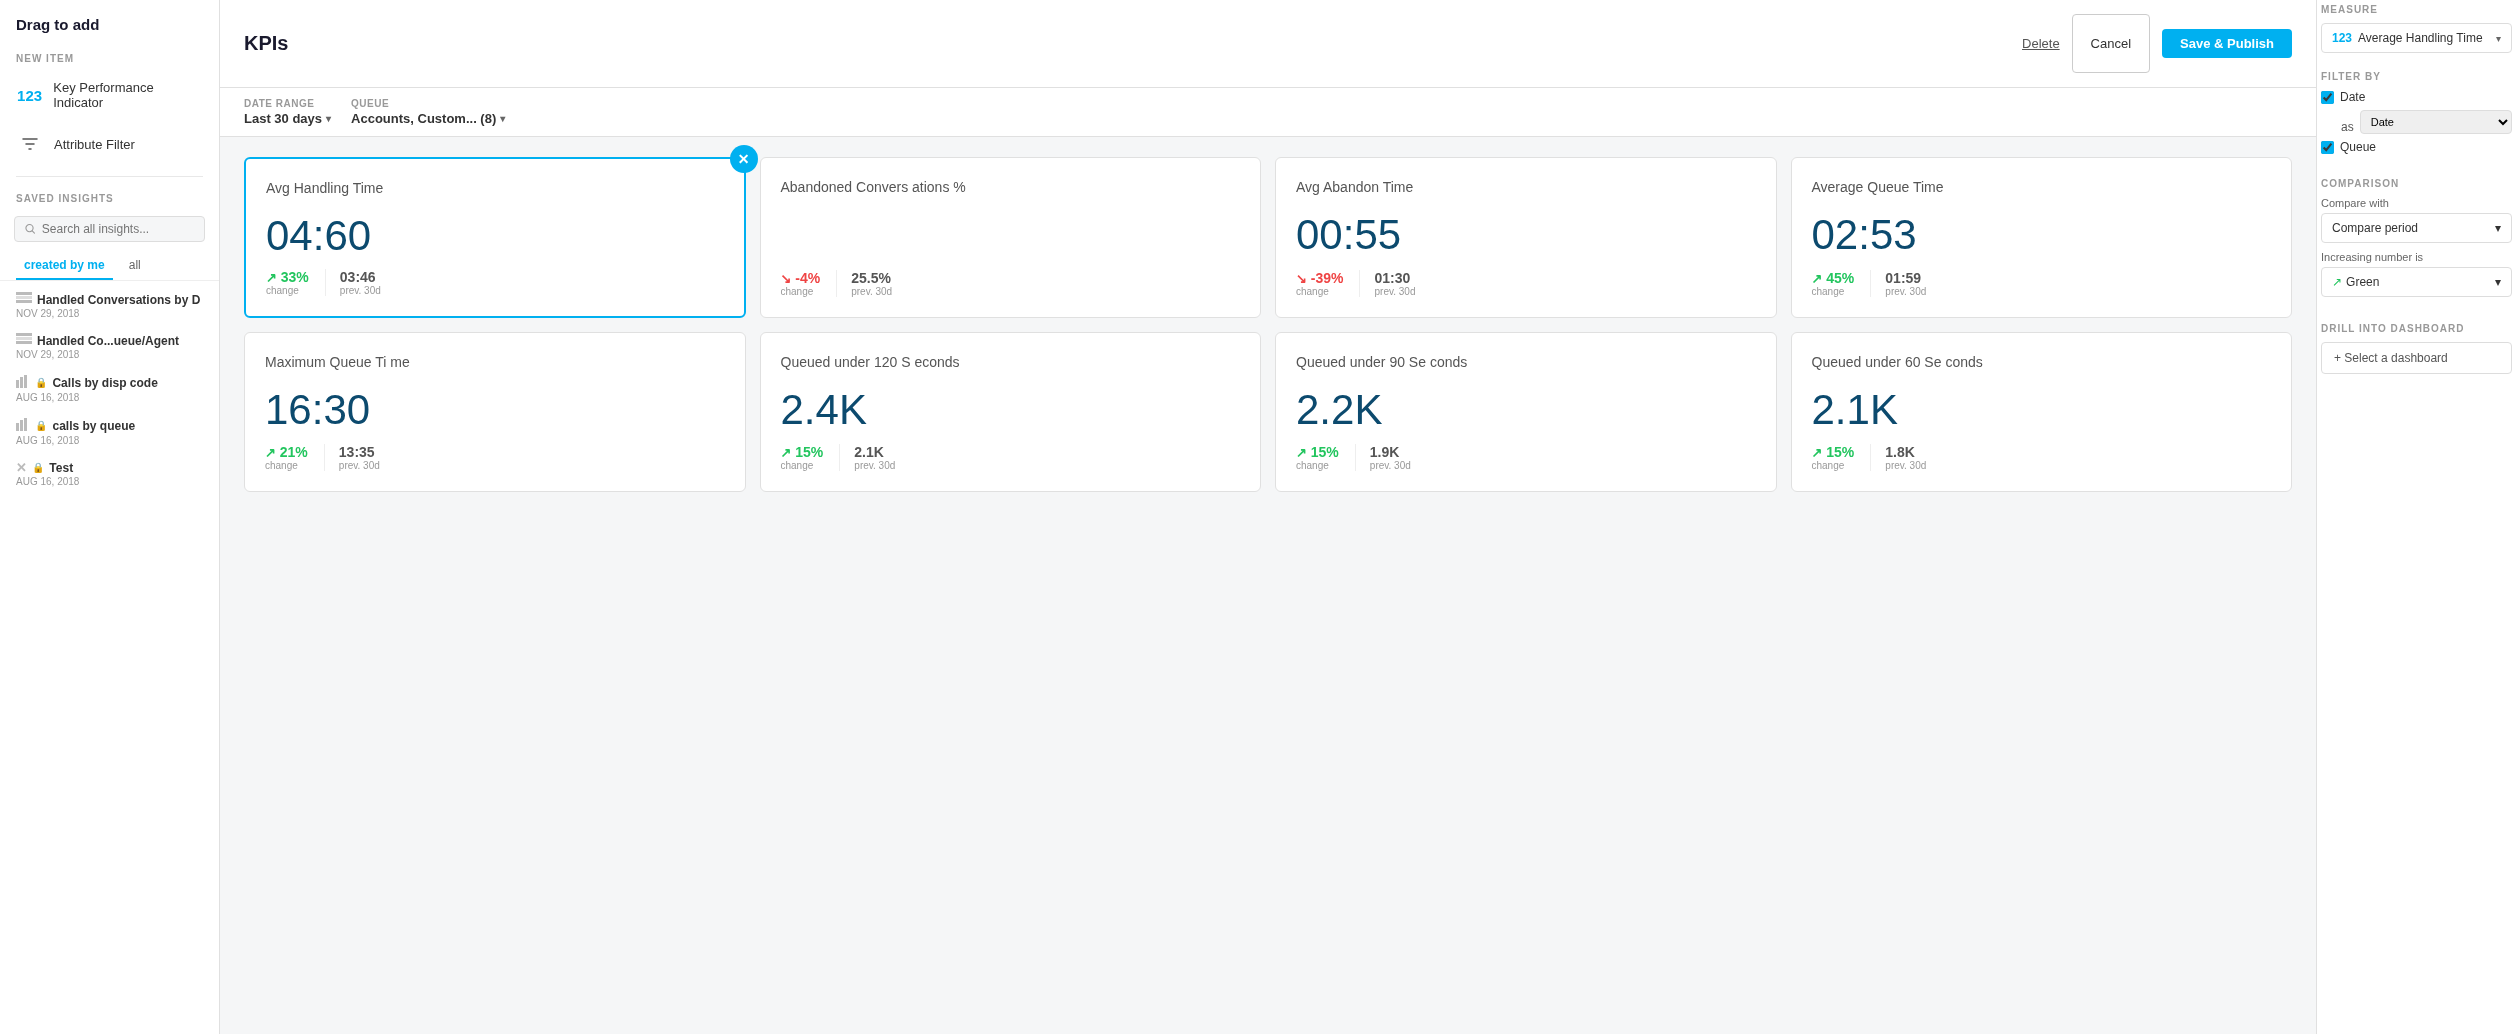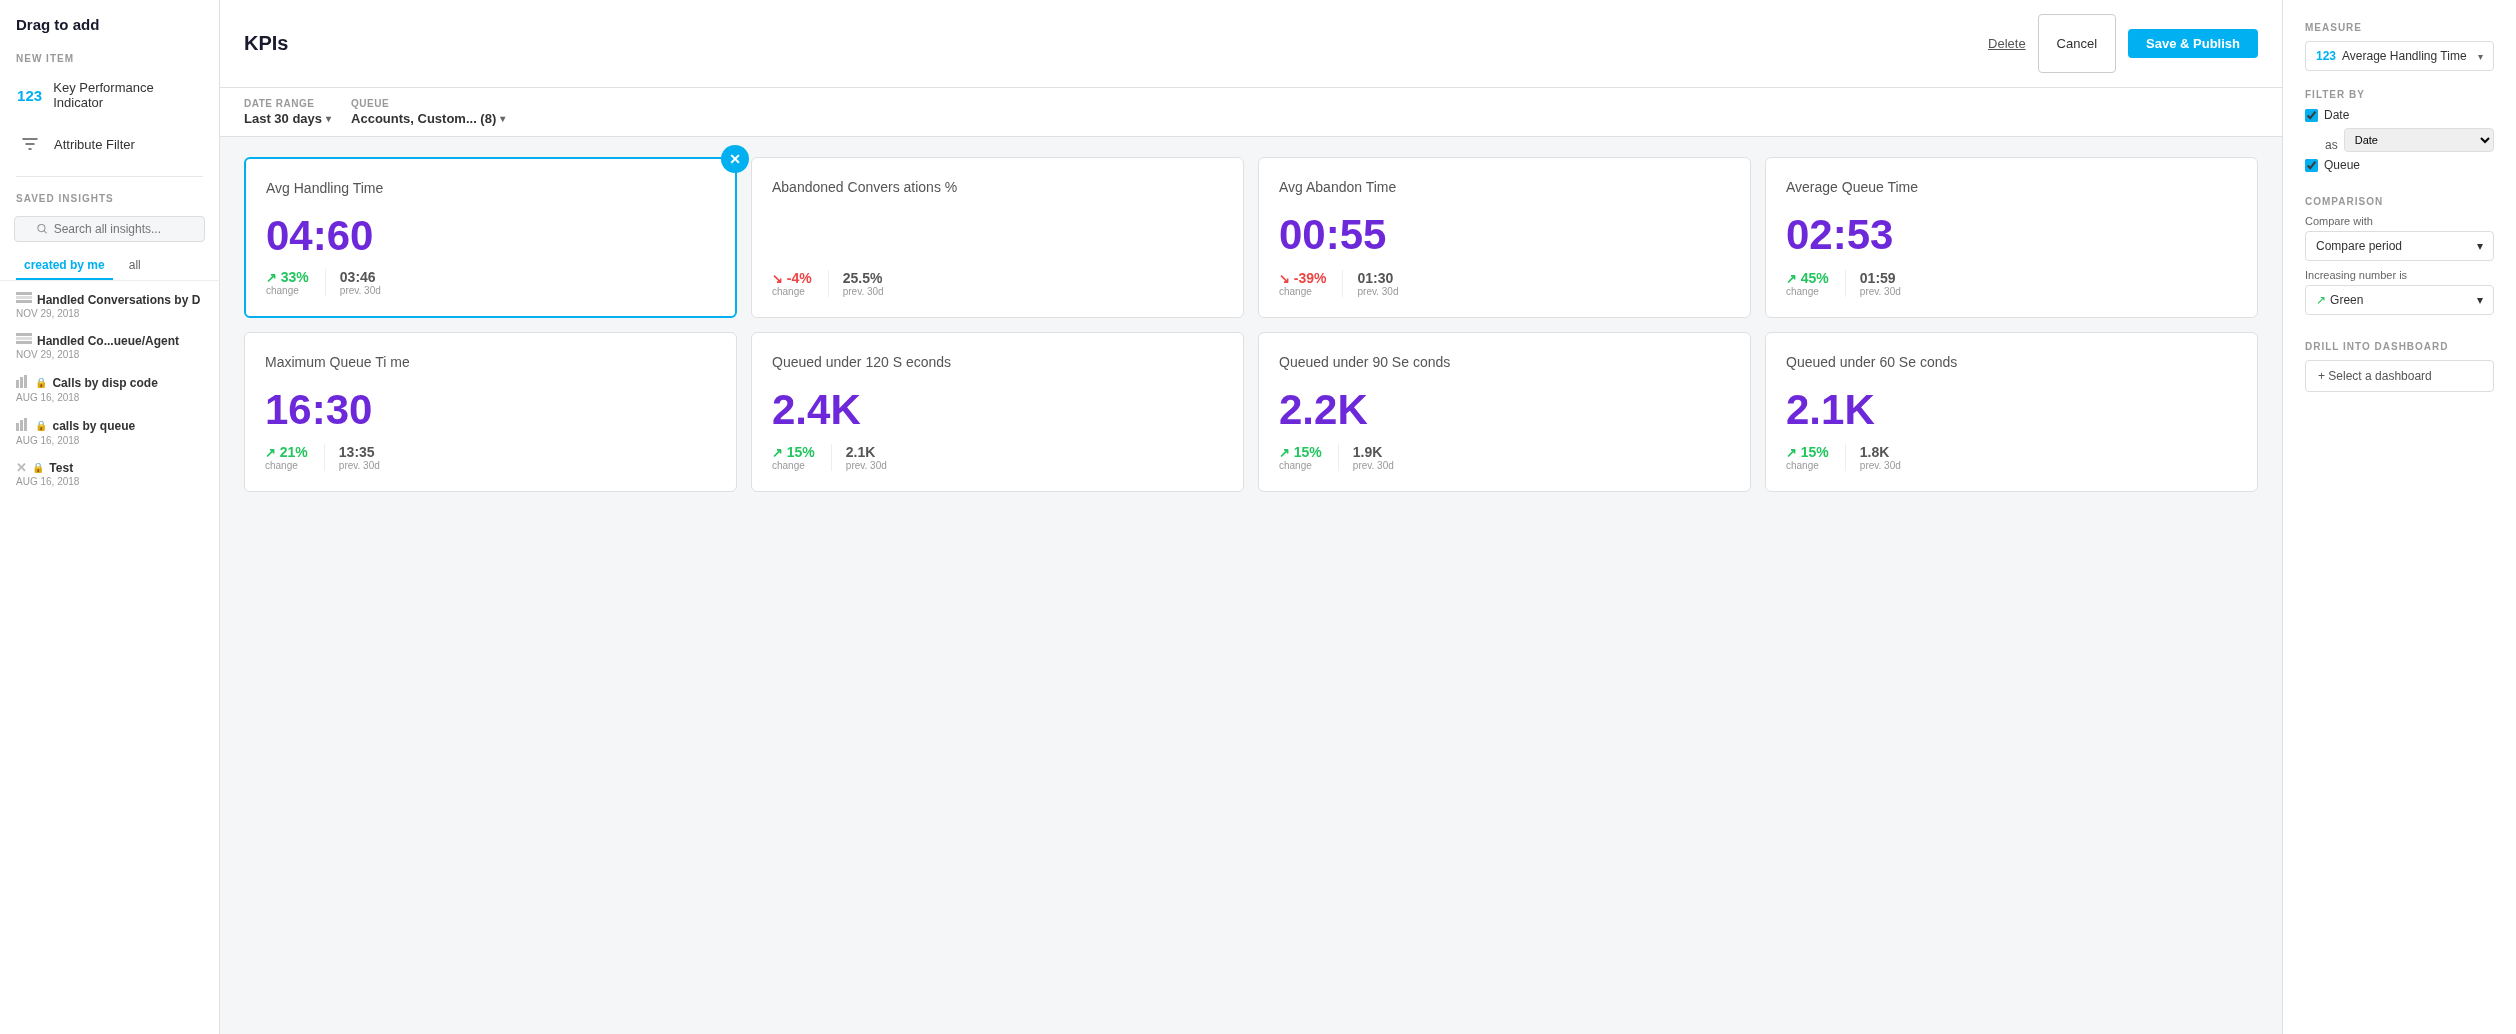--- a/index.html
+++ b/index.html
@@ -6,21 +6,21 @@
     body { font-family: -apple-system, BlinkMacSystemFont, 'Segoe UI', sans-serif; background: #f5f6f7; display: flex; height: 100vh; overflow: hidden; font-size: 13px; color: #333; }
 
     
     #sidebar { width: 220px; background: #fff; border-right: 1px solid #e0e0e0; display: flex; flex-direction: column; padding: 16px 0; flex-shrink: 0; }
     .sidebar-title { font-size: 15px; font-weight: 700; color: #1a1a2e; padding: 0 16px 12px; }
     .sidebar-section-label { font-size: 10px; font-weight: 700; color: #999; letter-spacing: 1px; text-transform: uppercase; padding: 8px 16px 6px; }
     .sidebar-item { display: flex; align-items: center; gap: 10px; padding: 10px 16px; cursor: grab; }
     .sidebar-item-icon { width: 28px; height: 28px; display: flex; align-items: center; justify-content: center; color: #555; font-size: 14px; }
     .sidebar-item-label { font-size: 13px; color: #333; }
     .sidebar-divider { border: none; border-top: 1px solid #e8e8e8; margin: 8px 16px; }
-    .search-box { margin: 6px 14px; display: flex; align-items: center; background: #f5f6f7; border: 1px solid #ddd; border-radius: 4px; padding: 5px 22px; gap: 6px; }
+    .search-box { margin: 6px 14px; display: flex; align-items: center; background: #f5f6f7; border: 1px solid #ddd; border-radius: 4px; padding: 5px 10px; gap: 6px; }
     .search-box input { border: none; background: transparent; outline: none; font-size: 12px; color: #555; width: 100%; }
     .tabs-row { display: flex; gap: 0; padding: 6px 16px 0; border-bottom: 1px solid #eee; margin-bottom: 4px; }
     .tab { font-size: 12px; padding: 4px 8px 6px; cursor: pointer; color: #666; }
     .tab.active { color: #00b0f0; border-bottom: 2px solid #00b0f0; font-weight: 600; }
     .insight-list { overflow-y: auto; flex: 1; }
     .insight-item { padding: 7px 16px; cursor: pointer; }
     .insight-name { font-size: 12px; font-weight: 600; color: #333; display: flex; align-items: center; gap: 5px; }
     .insight-date { font-size: 10px; color: #999; margin-top: 1px; }
     .lock-icon { font-size: 10px; color: #aaa; }
 
@@ -39,34 +39,34 @@
     .filter-label { font-size: 10px; color: #999; font-weight: 600; text-transform: uppercase; letter-spacing: 0.5px; }
     .filter-select { display: flex; align-items: center; gap: 4px; font-size: 13px; font-weight: 600; color: #333; cursor: pointer; }
     .filter-select .chevron { font-size: 10px; color: #666; }
 
     
     .kpi-area { flex: 1; overflow-y: auto; padding: 20px 24px; background: #f5f6f7; }
     .kpi-grid { display: grid; grid-template-columns: repeat(4, 1fr); gap: 14px; }
     .kpi-card { background: #fff; border: 1px solid #e0e0e0; border-radius: 6px; padding: 20px; position: relative; min-height: 160px; display: flex; flex-direction: column; }
     .kpi-card.selected { border: 2px solid #00b0f0; }
     .kpi-card-title { font-size: 14px; color: #555; font-weight: 500; line-height: 1.3; margin-bottom: 10px; }
-    .kpi-value { font-size: 42px; font-weight: 700; color: #6d28d9; line-height: 1; margin: 8px 0 12px; }
+    .kpi-value { font-size: 42px; font-weight: 400; color: #0c4a6e; line-height: 1; margin: 8px 0 12px; }
     .kpi-footer { display: flex; gap: 16px; align-items: flex-start; margin-top: auto; }
     .kpi-change { display: flex; flex-direction: column; align-items: flex-start; }
     .kpi-change-value { font-size: 14px; font-weight: 700; }
     .kpi-change-label { font-size: 10px; color: #999; }
     .kpi-prev { display: flex; flex-direction: column; align-items: flex-start; border-left: 1px solid #eee; padding-left: 14px; }
     .kpi-prev-value { font-size: 14px; font-weight: 600; color: #555; }
     .kpi-prev-label { font-size: 10px; color: #999; }
     .green { color: #22c55e; }
     .red { color: #ef4444; }
     .close-btn { position: absolute; top: -14px; right: -14px; width: 28px; height: 28px; background: #00b0f0; border-radius: 50%; display: flex; align-items: center; justify-content: center; color: #fff; font-size: 14px; font-weight: 700; cursor: pointer; z-index: 10; }
 
     
-    #right-panel { width: 234px; background: #fff; border-left: 1px solid #e0e0e0; display: flex; flex-direction: column; padding: 22px; overflow-y: auto; flex-shrink: 0; }
+    #right-panel { width: 200px; background: #fff; border-left: 1px solid #e0e0e0; display: flex; flex-direction: column; padding: 4px; overflow-y: auto; flex-shrink: 0; }
     .panel-section { margin-bottom: 18px; }
     .panel-section-label { font-size: 10px; font-weight: 700; color: #999; letter-spacing: 1px; text-transform: uppercase; margin-bottom: 8px; }
     .panel-select-box { border: 1px solid #ddd; border-radius: 4px; padding: 7px 10px; font-size: 12px; color: #333; display: flex; align-items: center; gap: 6px; cursor: pointer; background: #fff; width: 100%; }
     .panel-select-box .chevron { margin-left: auto; font-size: 10px; color: #666; }
     .panel-select-box .num-icon { color: #00b0f0; font-size: 12px; font-weight: 700; }
     .checkbox-row { display: flex; align-items: center; gap: 6px; margin-bottom: 6px; font-size: 12px; }
     .checkbox-row input[type=checkbox] { accent-color: #00b0f0; }
     .date-as-row { display: flex; align-items: flex-end; gap: 6px; margin-left: 20px; margin-bottom: 6px; font-size: 12px; color: #555; }
     .date-as-row select { border: 1px solid #ddd; border-radius: 4px; padding: 4px 6px; font-size: 11px; flex: 1; }
     .compare-select { border: 1px solid #ddd; border-radius: 4px; padding: 7px 10px; font-size: 12px; color: #333; width: 100%; margin-bottom: 8px; cursor: pointer; background: #fff; display: flex; align-items: center; justify-content: space-between; }

